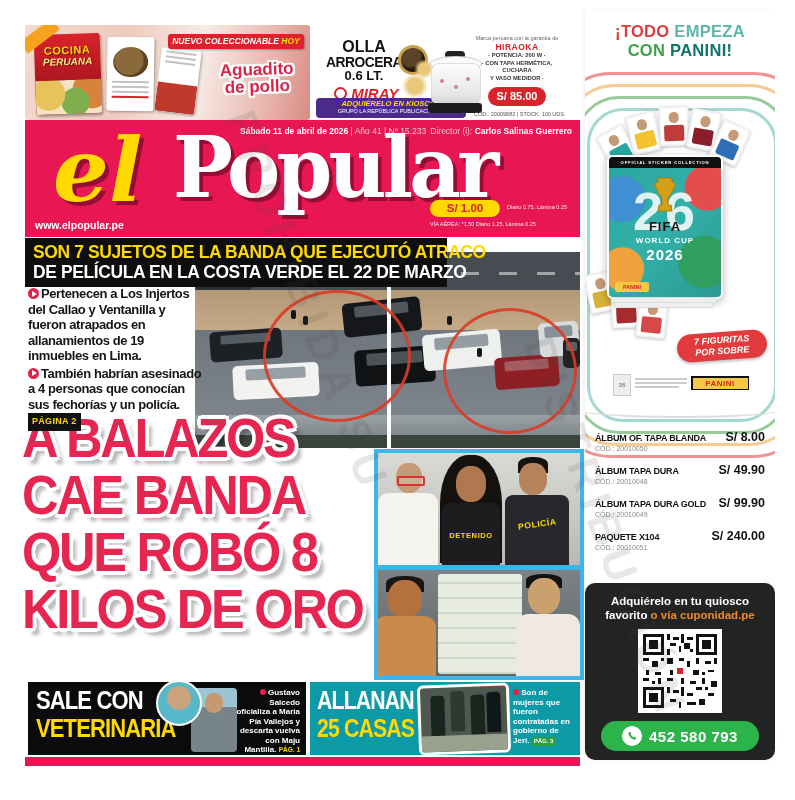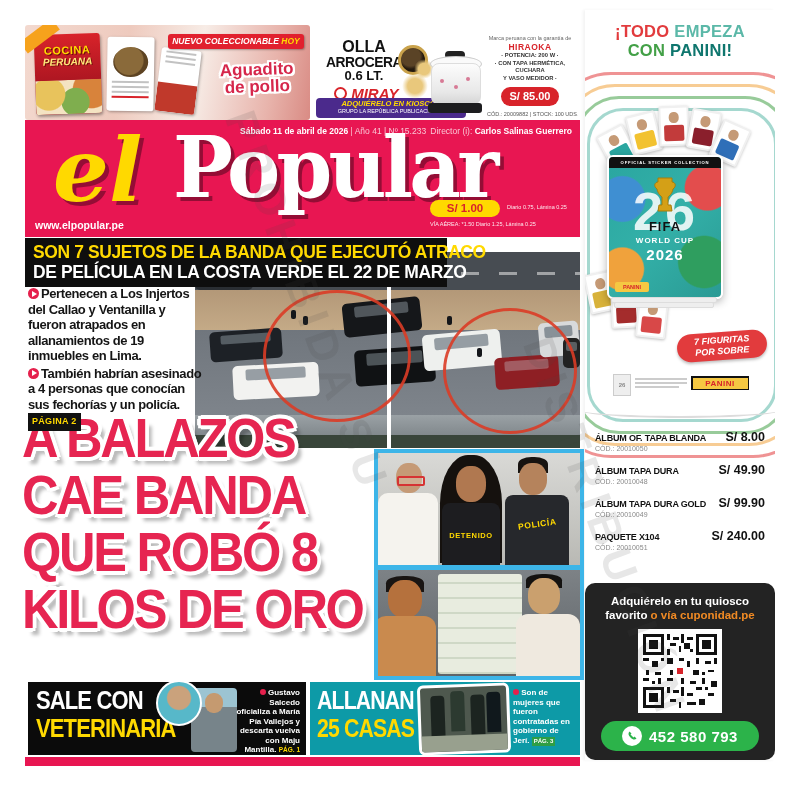--- a/index.html
+++ b/index.html
@@ -59,21 +59,21 @@
   .gold{border-radius:50%;background:radial-gradient(circle,#e9c87c 0 40%,rgba(233,200,124,0) 70%);}
   #g1{left:92px;top:48px;width:26px;height:26px;}
   #g2{left:104px;top:34px;width:20px;height:20px;}
   #pot{left:118px;top:26px;width:54px;height:62px;}
   #pot .handle{position:absolute;left:17px;top:0;width:20px;height:8px;background:#222;border-radius:4px;}
   #pot .lid{position:absolute;left:2px;top:5px;width:50px;height:14px;background:#fafafa;border:1px solid #ccc;border-radius:50%;}
   #pot .body{position:absolute;left:3px;top:12px;width:48px;height:40px;border-radius:8px;
         background:linear-gradient(180deg,#fcfcfc 0%,#e8e8e8 70%,#d5d5d5 100%);border:1px solid #ddd;}
   #pot .fl{position:absolute;width:4px;height:4px;border-radius:50%;background:#d77a95;}
   #pot .base{position:absolute;left:0;bottom:0;width:54px;height:10px;background:#1d1d1f;border-radius:3px;}
-  #ollatxt{left:177px;top:10px;width:86px;text-align:center;}
+  #ollatxt{left:164px;top:10px;width:86px;text-align:center;}
   .gar{font-size:5.5px;color:#666;line-height:7px;}
   .garb{font-size:8.5px;font-weight:bold;color:#d8232a;line-height:10px;letter-spacing:.5px;}
   .feat{font-size:5.8px;font-weight:bold;color:#333;line-height:7.5px;}
   #precio85{margin:5px auto 0 auto;width:58px;height:19px;background:#d8232a;border-radius:10px;
         color:#fff;font-size:11px;font-weight:bold;line-height:19px;}
   #cod85{font-size:5.5px;color:#555;margin-top:5px;white-space:nowrap;}
 
   
   #mast{left:25px;top:120px;width:555px;height:117px;background:#e81652;overflow:hidden;}
   #fecha{left:215px;top:6px;font-size:8.5px;color:#fff;white-space:nowrap;}

